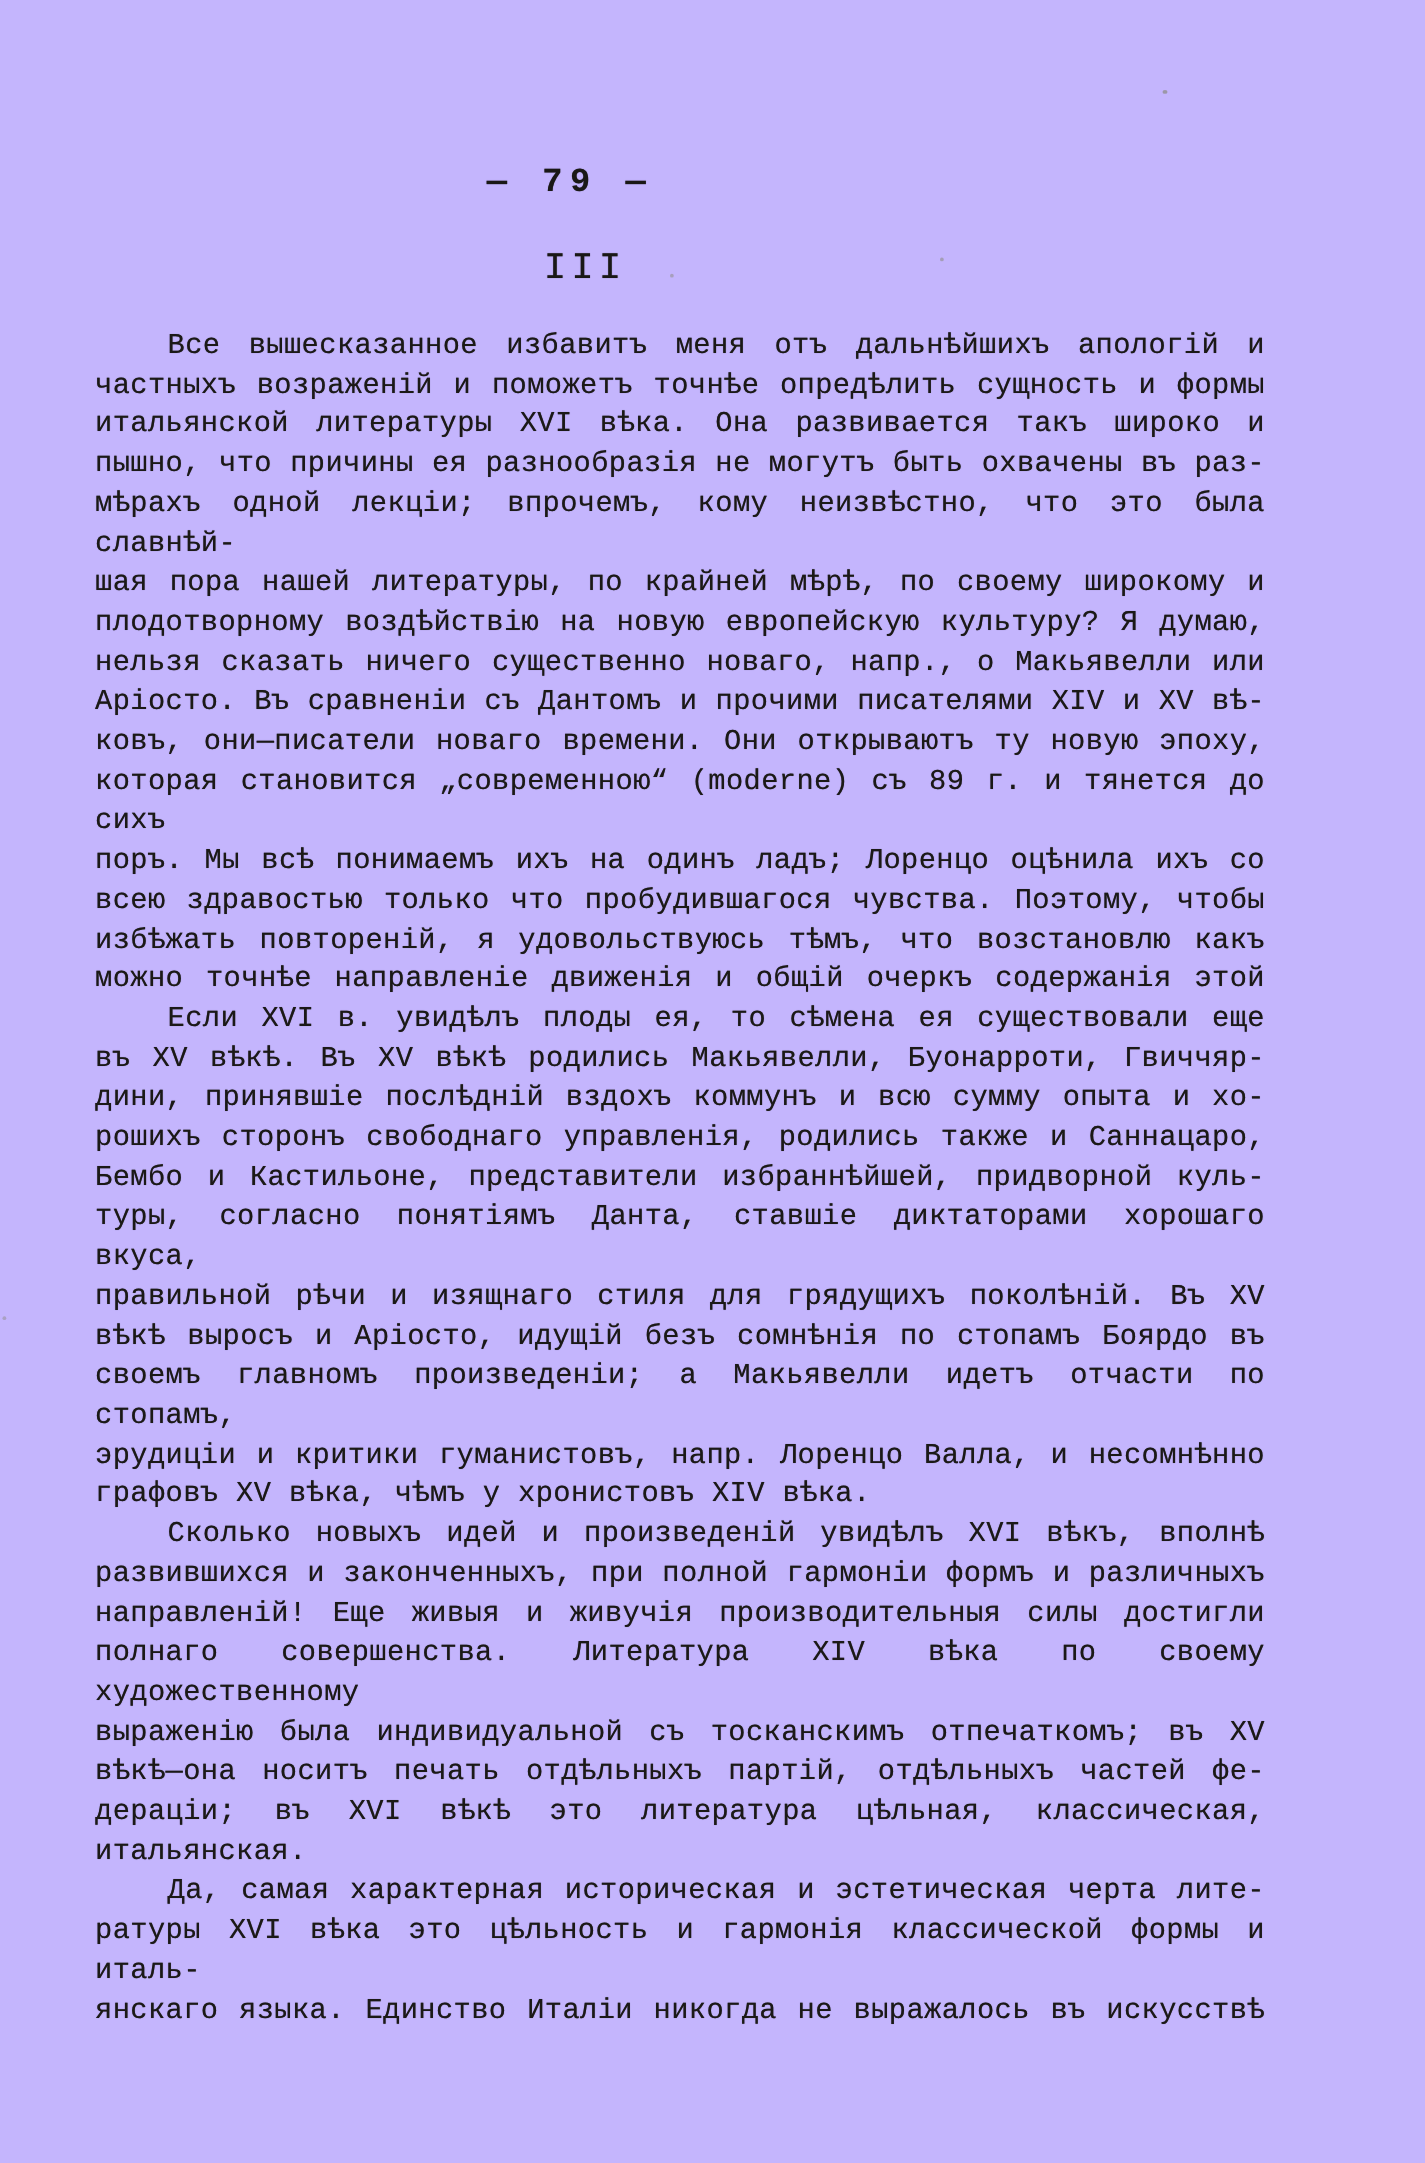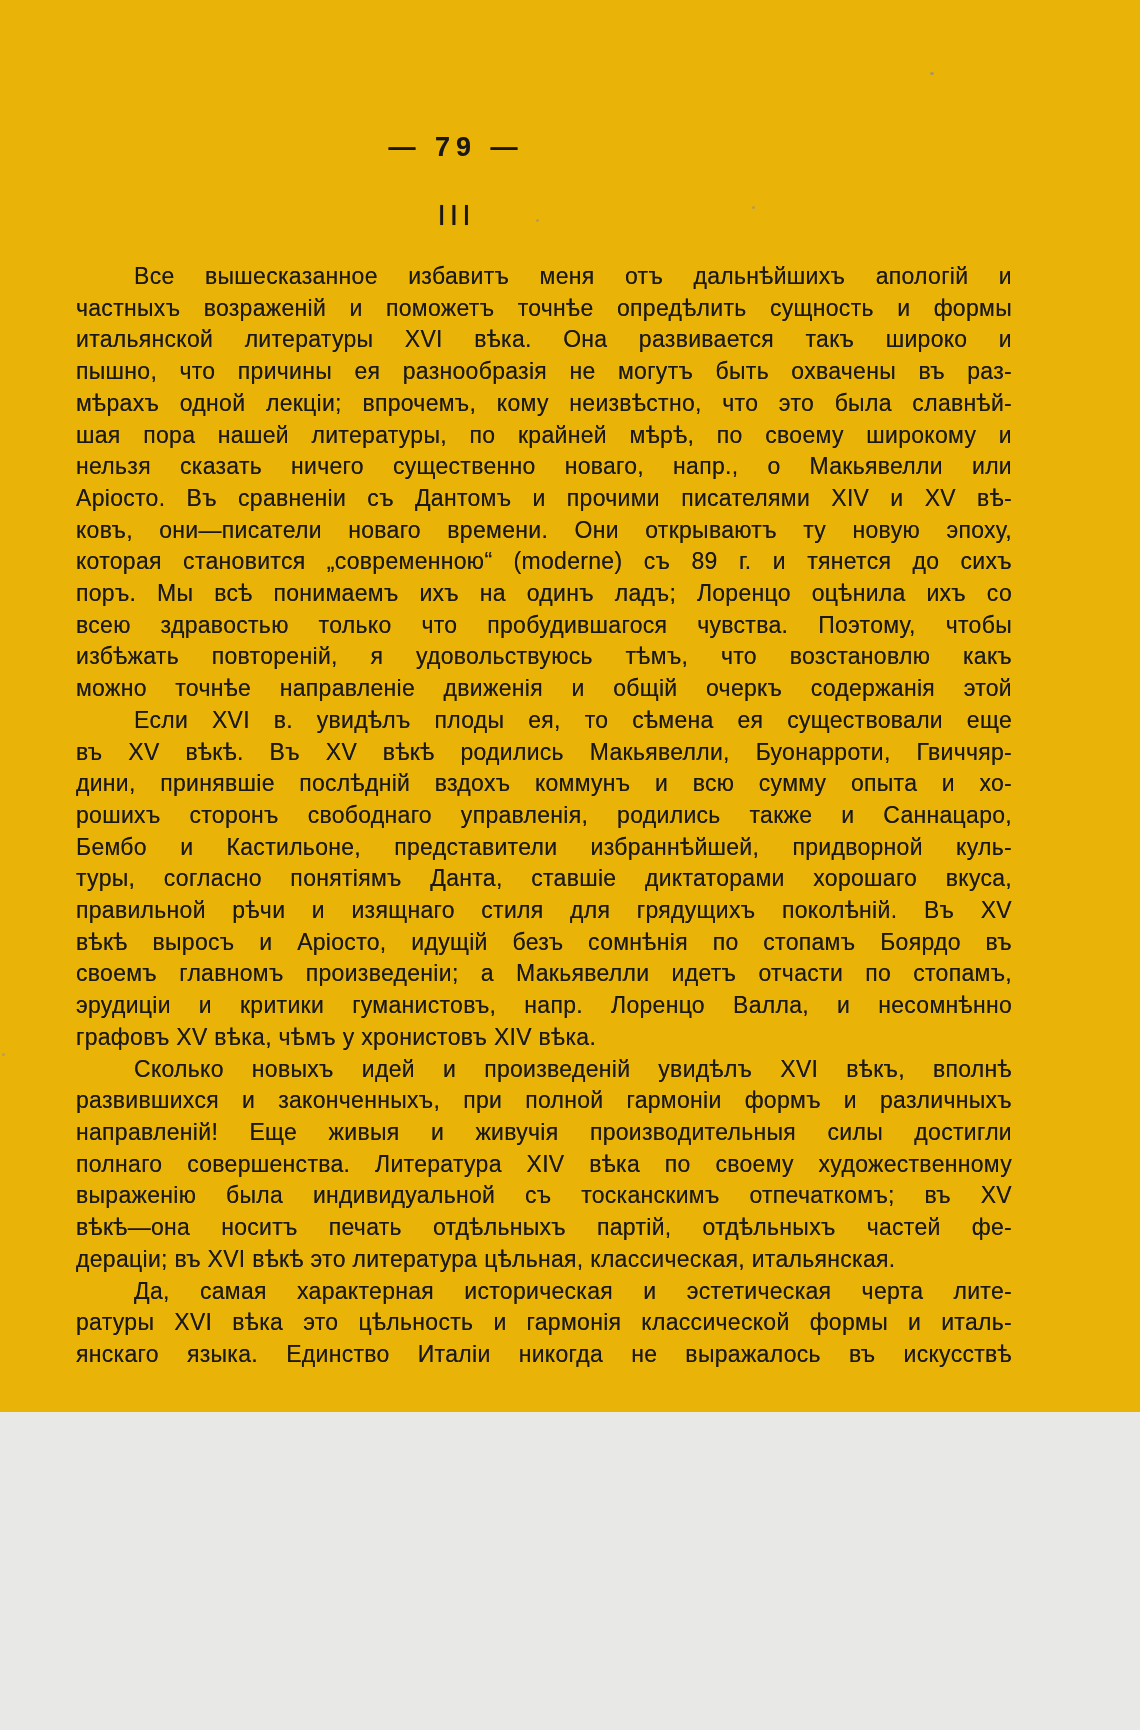--- a/index.html
+++ b/index.html
@@ -3,24 +3,24 @@
 <meta charset="utf-8">
 <style>
   html, body {
     margin: 0;
     padding: 0;
     background: #e8e8e6;
   }
   .page {
     position: relative;
     width: 1140px;
-    height: 1412px;
-    background: #eab308;
+    height: 1730px;
+    background: #c4b5fd;
     overflow: hidden;
-    font-family: Liberation Sans, sans-serif;
+    font-family: Liberation Mono, monospace;
     color: #171514;
   }
   .header-zone {
     position: absolute;
     top: 0;
     left: 0;
     width: 912px; 
     text-align: center;
   }
   .page-number {
@@ -30,21 +30,21 @@
     width: 100%;
     font-size: 27px;
     font-weight: 700;
     letter-spacing: 6px;
     color: #1a1816;
     text-shadow: 0 0 0.6px rgba(20,18,16,0.5);
   }
   .section-heading {
     position: absolute;
     top: 198px;
-    left: 0;
+    left: 12px;
     width: 100%;
     font-size: 30px;
     letter-spacing: 4px;
     color: #1a1816;
     text-shadow: 0 0 0.7px rgba(20,18,16,0.6);
   }
   .text-block {
     position: absolute;
     top: 261px;
     left: 76px;
@@ -83,20 +83,21 @@
   </div>
 
   <div class="text-block">
       <div class="paragraph">
         <div class="line indent">Все вышесказанное избавитъ меня отъ дальнѣйшихъ апологій и</div>
         <div class="line">частныхъ возраженій и поможетъ точнѣе опредѣлить сущность и формы</div>
         <div class="line">итальянской литературы XVI вѣка. Она развивается такъ широко и</div>
         <div class="line">пышно, что причины ея разнообразія не могутъ быть охвачены въ раз-</div>
         <div class="line">мѣрахъ одной лекціи; впрочемъ, кому неизвѣстно, что это была славнѣй-</div>
         <div class="line">шая пора нашей литературы, по крайней мѣрѣ, по своему широкому и</div>
+        <div class="line">плодотворному воздѣйствію на новую европейскую культуру? Я думаю,</div>
         <div class="line">нельзя сказать ничего существенно новаго, напр., о Макьявелли или</div>
         <div class="line">Аріосто. Въ сравненіи съ Дантомъ и прочими писателями XIV и XV вѣ-</div>
         <div class="line">ковъ, они—писатели новаго времени. Они открываютъ ту новую эпоху,</div>
         <div class="line">которая становится „современною“ (moderne) съ 89 г. и тянется до сихъ</div>
         <div class="line">поръ. Мы всѣ понимаемъ ихъ на одинъ ладъ; Лоренцо оцѣнила ихъ со</div>
         <div class="line">всею здравостью только что пробудившагося чувства. Поэтому, чтобы</div>
         <div class="line">избѣжать повтореній, я удовольствуюсь тѣмъ, что возстановлю какъ</div>
         <div class="line">можно точнѣе направленіе движенія и общій очеркъ содержанія этой</div>
       </div>
       <div class="paragraph">

